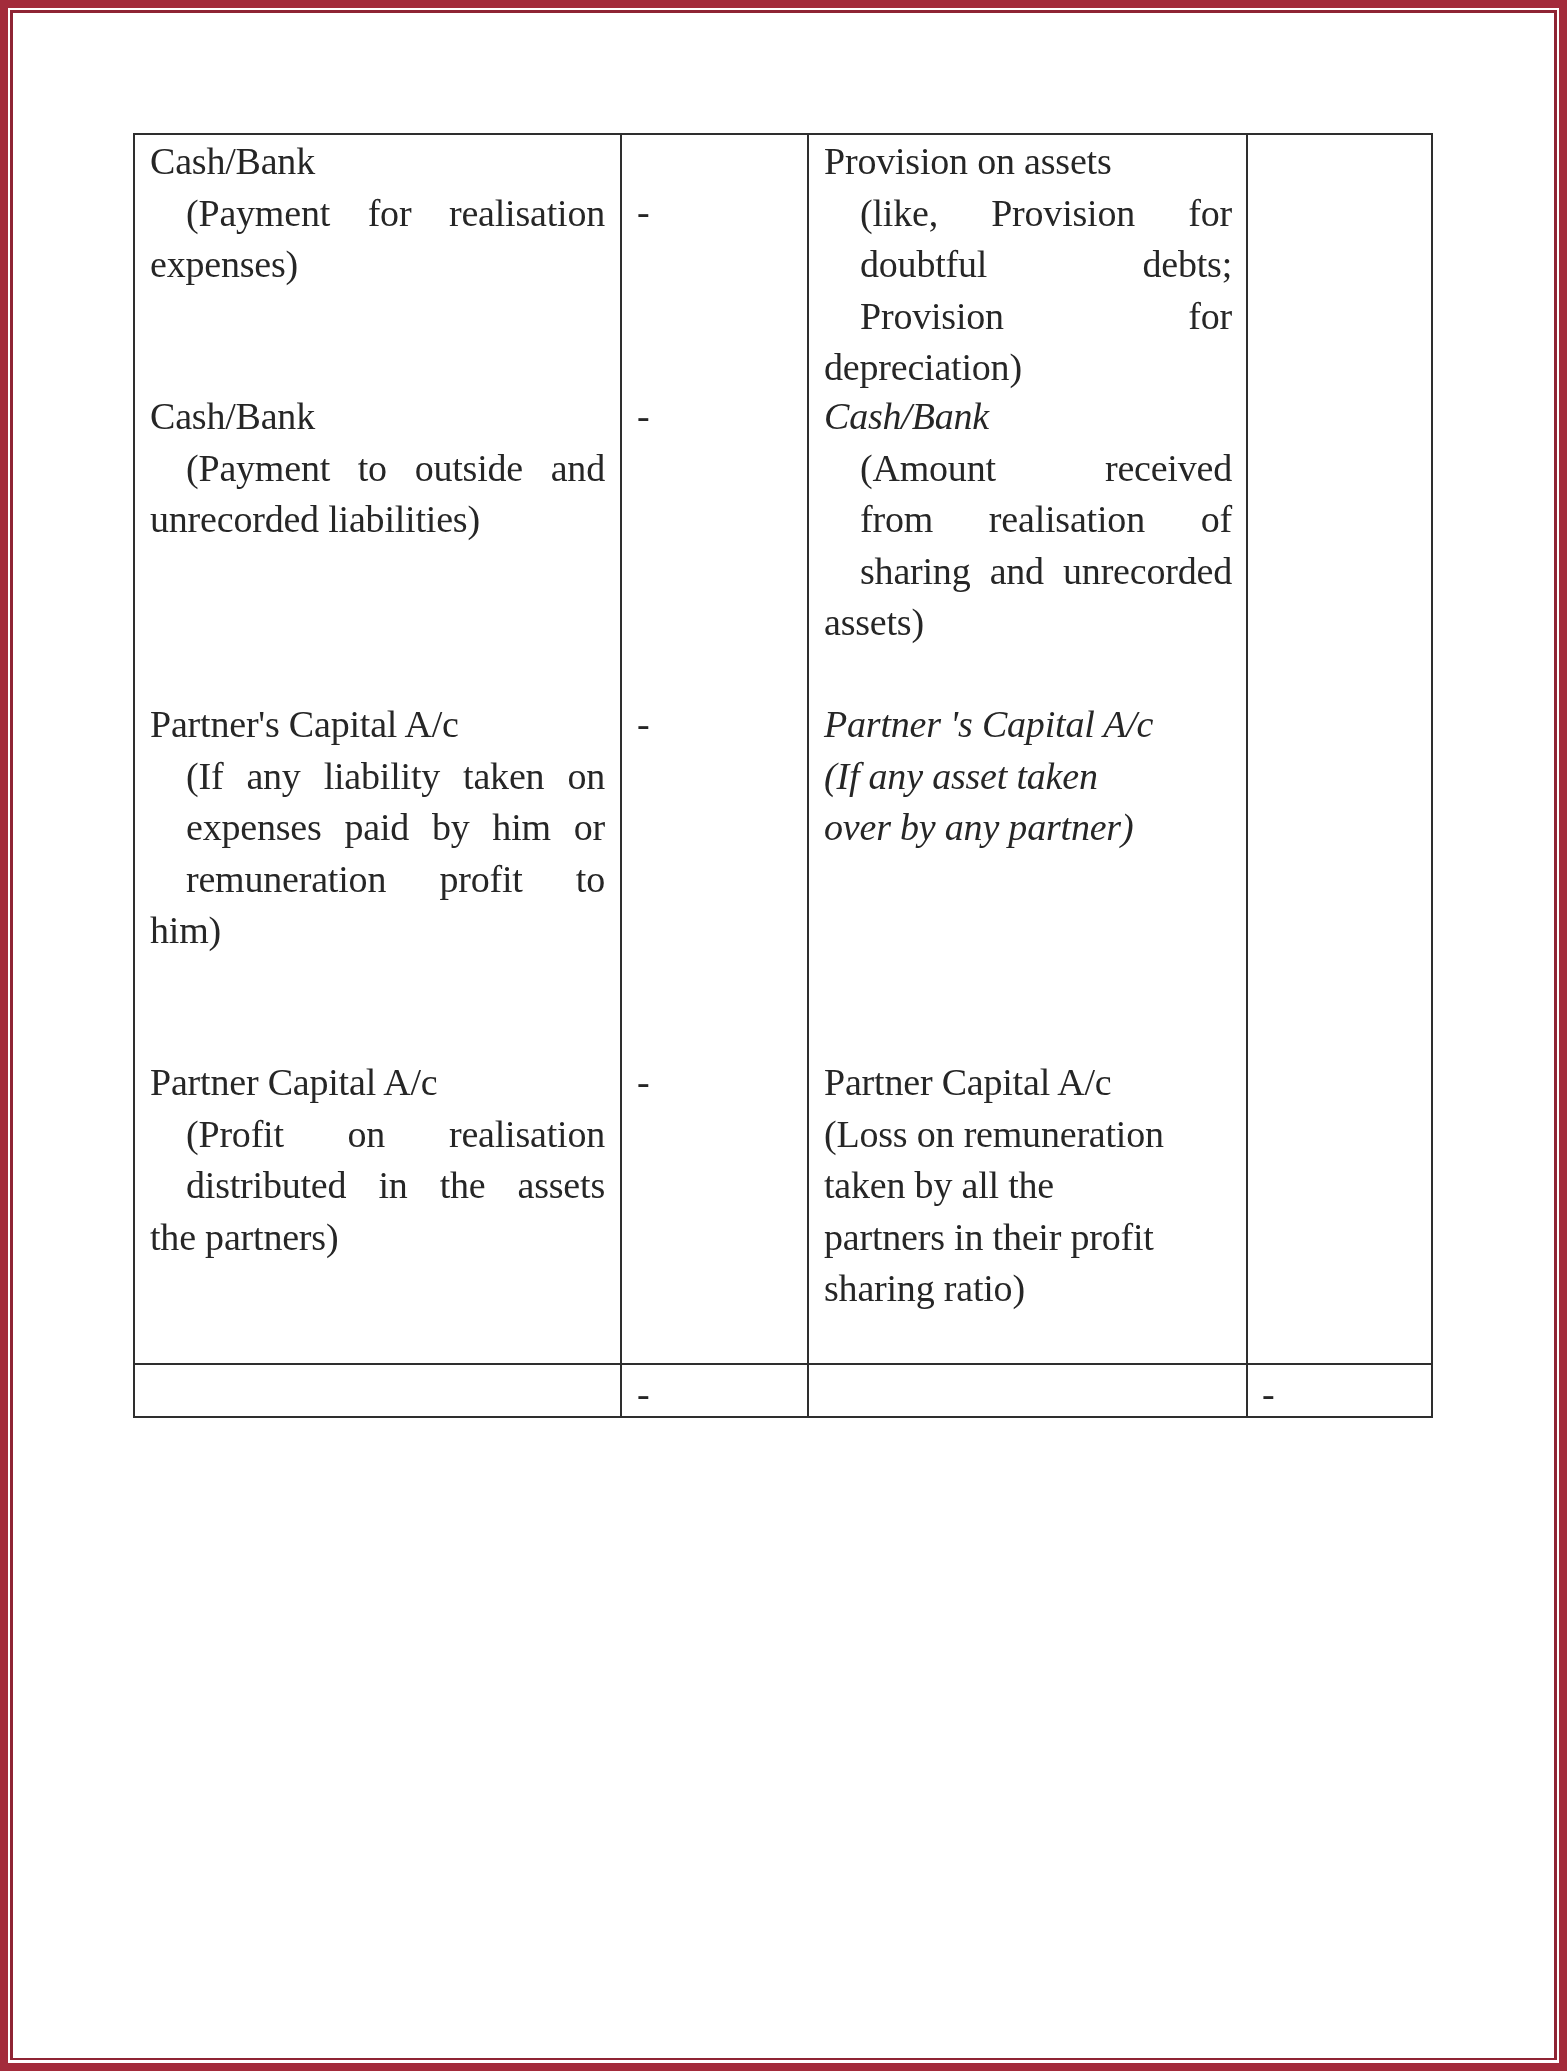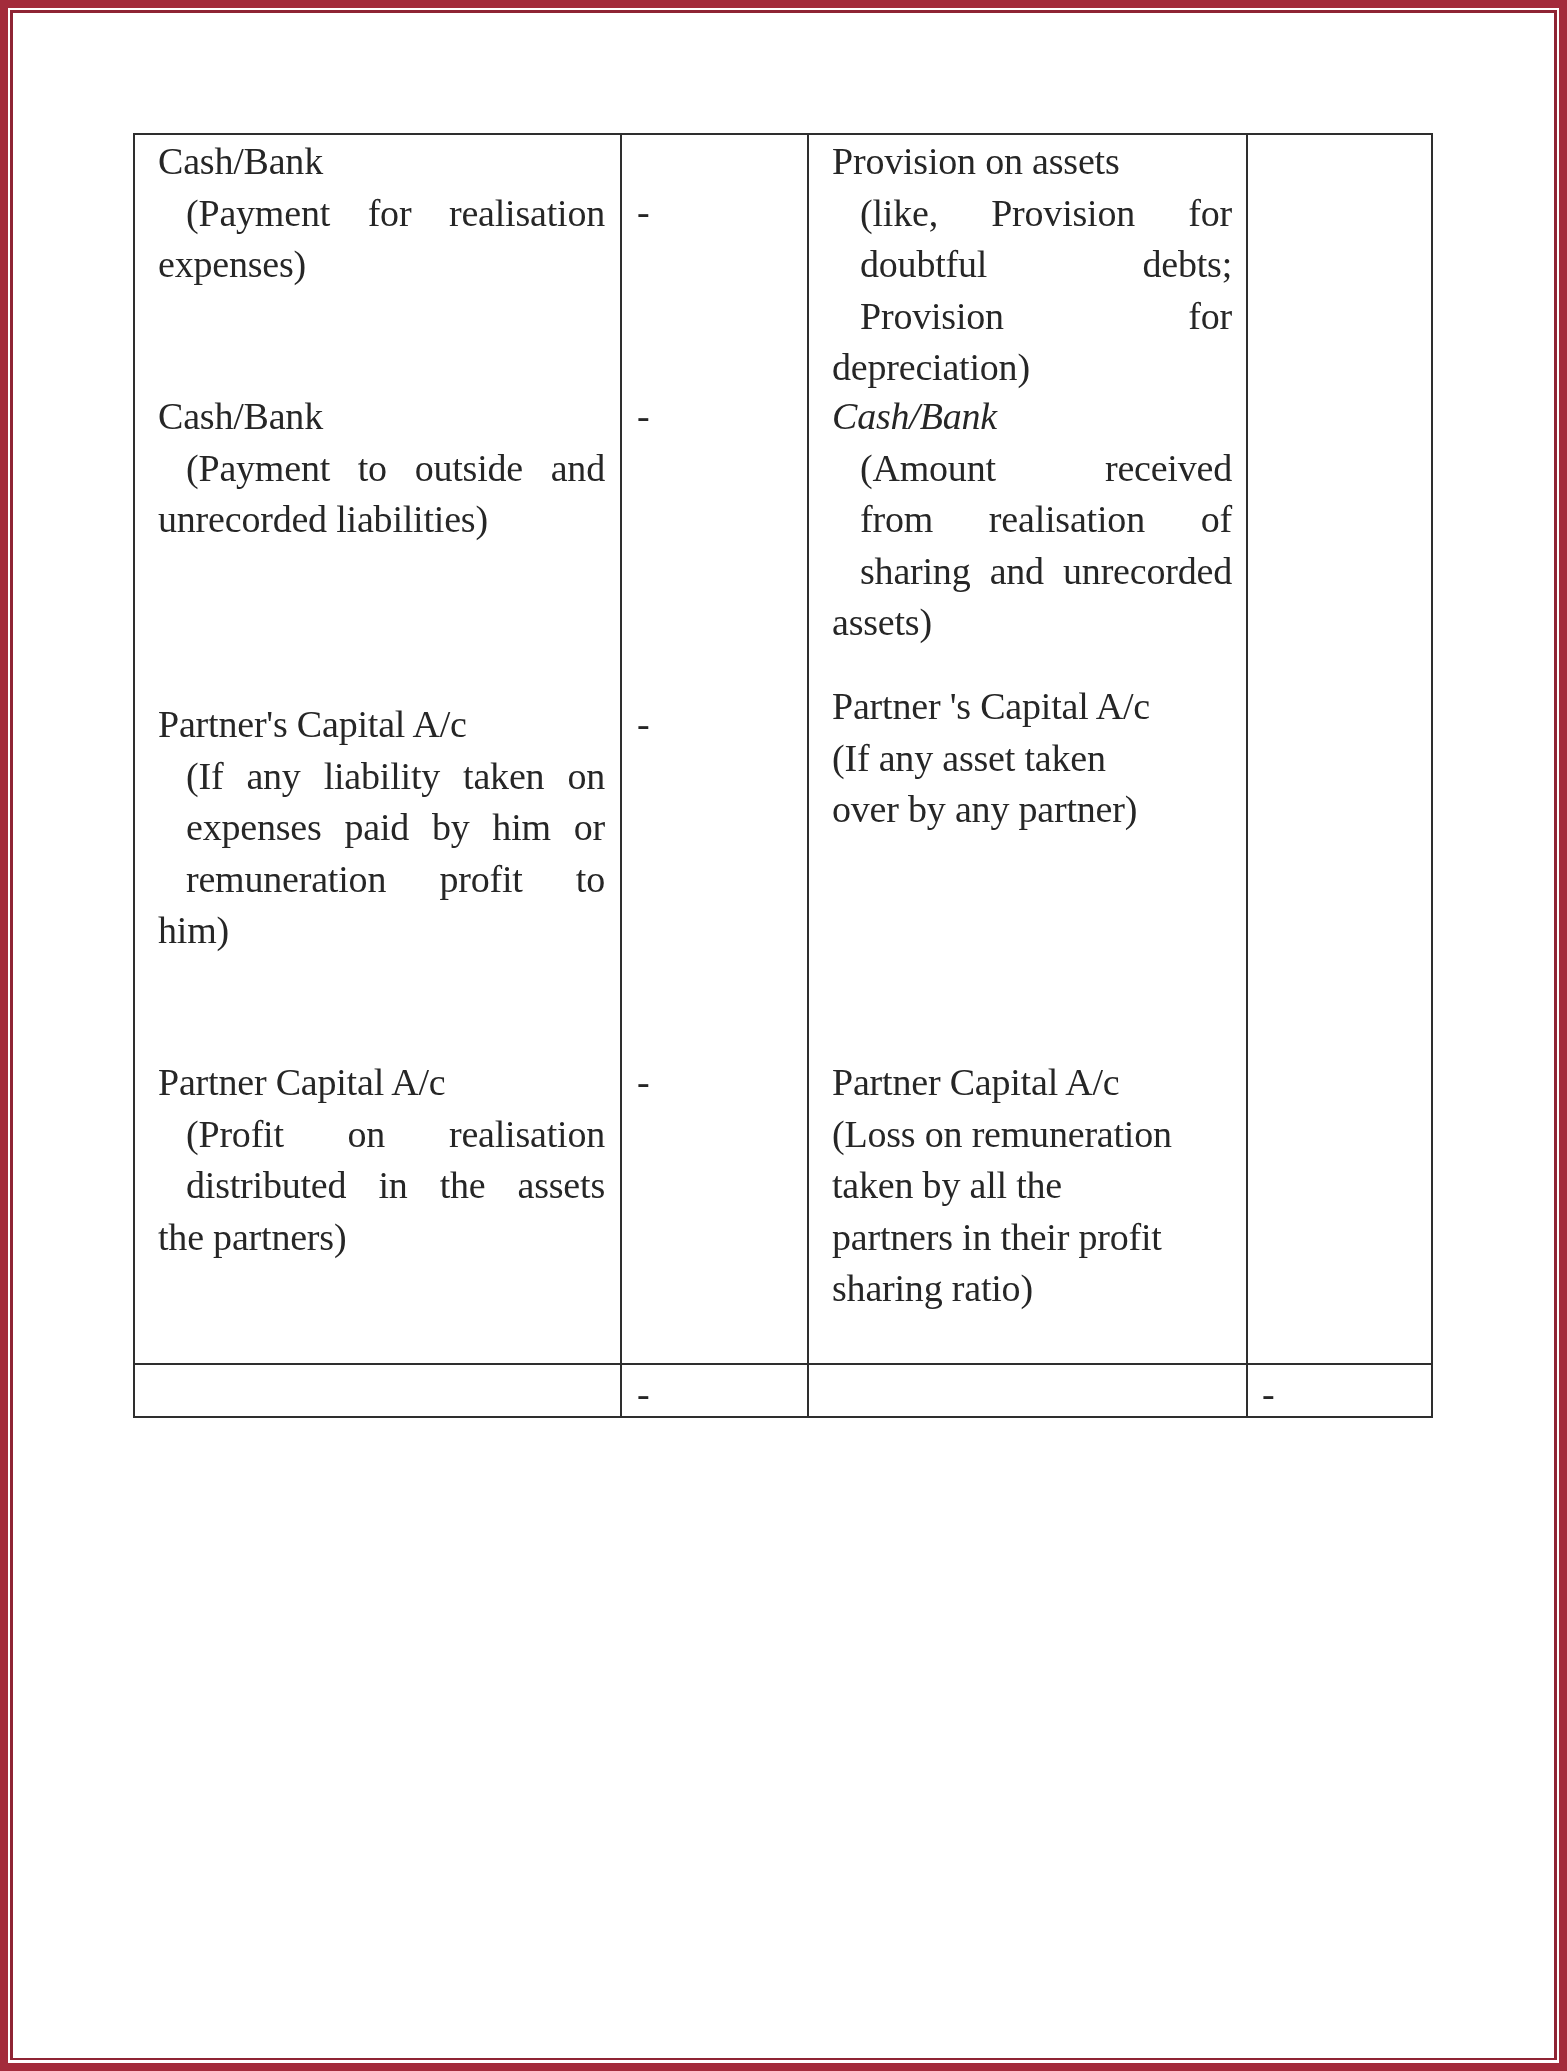--- a/index.html
+++ b/index.html
@@ -26,21 +26,21 @@
   }
   .hline, .vline { position: absolute; background: #2e2e2e; }
   .hline { height: 2px; }
   .vline { width: 2px; }
   .entry {
     position: absolute;
     font-size: 38px; line-height: 51.5px;
     text-align: justify; text-align-last: left;
     letter-spacing: -0.2px;
   }
-  .entry .line { display: block; white-space: nowrap; margin-left: 8px; }
+  .entry .line { display: block; white-space: nowrap; }
   .justify-line { display: flex; justify-content: space-between; white-space: nowrap; margin-left: 36px; }
   .italic { font-style: italic; }
   .dash {
     position: absolute; font-size: 38px; line-height: 51.5px;
   }
 </style>
 </head>
 <body>
 
 <div class="frame-outer"></div>
@@ -154,21 +154,21 @@
         <span>of</span>
       </span>
     <span class="justify-line">
         <span>sharing</span>
         <span>and</span>
         <span>unrecorded</span>
       </span>
     <span class="line">assets)</span>
   </div>
 
-  <div class="entry" style="left:691px; top:548px; width:408px;">
+  <div class="entry" style="left:691px; top:566px; width:408px;font-style:italic;">
     <span class="line">Partner 's Capital A/c</span>
     <span class="line">(If any asset taken</span>
     <span class="line">over by any partner)</span>
   </div>
 
   <div class="entry" style="left:691px; top:924px; width:408px;">
     <span class="line">Partner Capital A/c</span>
     <span class="line">(Loss on remuneration</span>
     <span class="line">taken by all the</span>
     <span class="line">partners in their profit</span>

